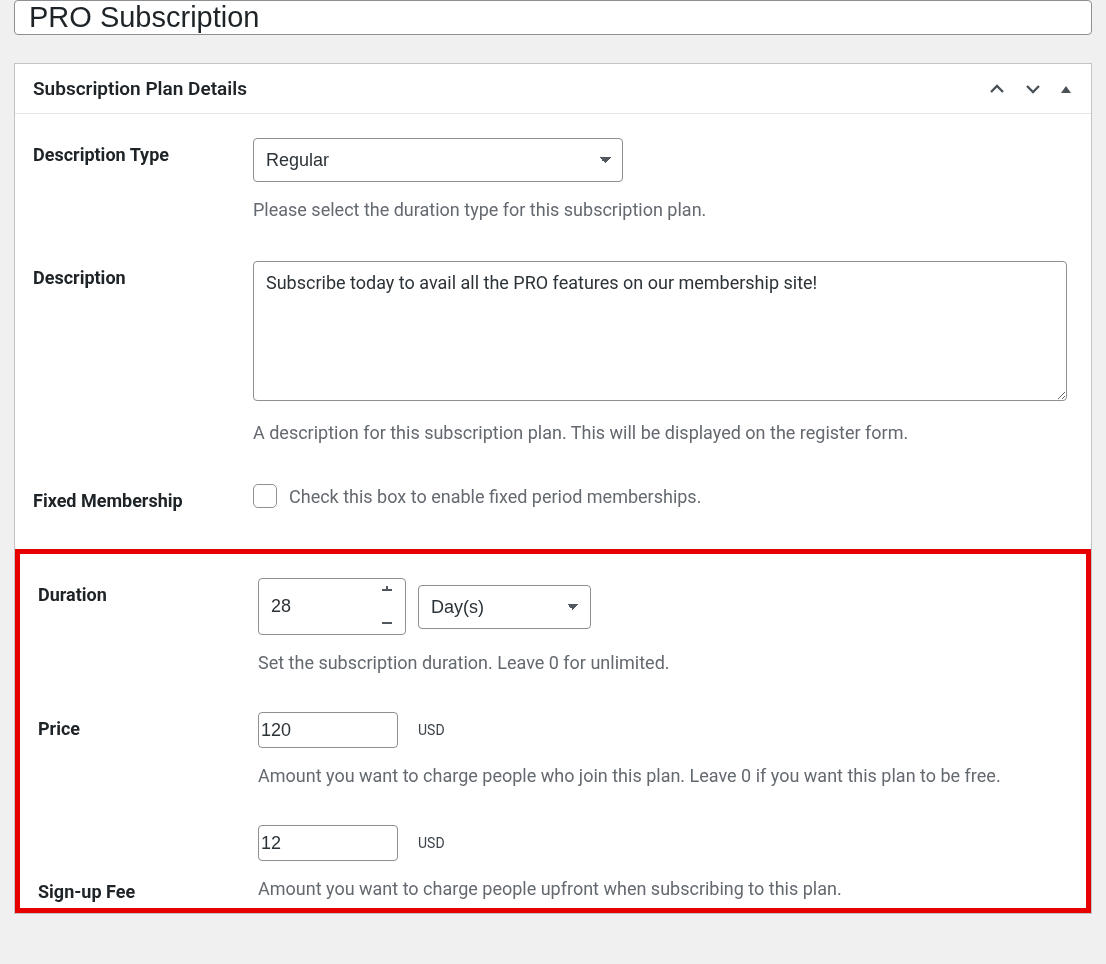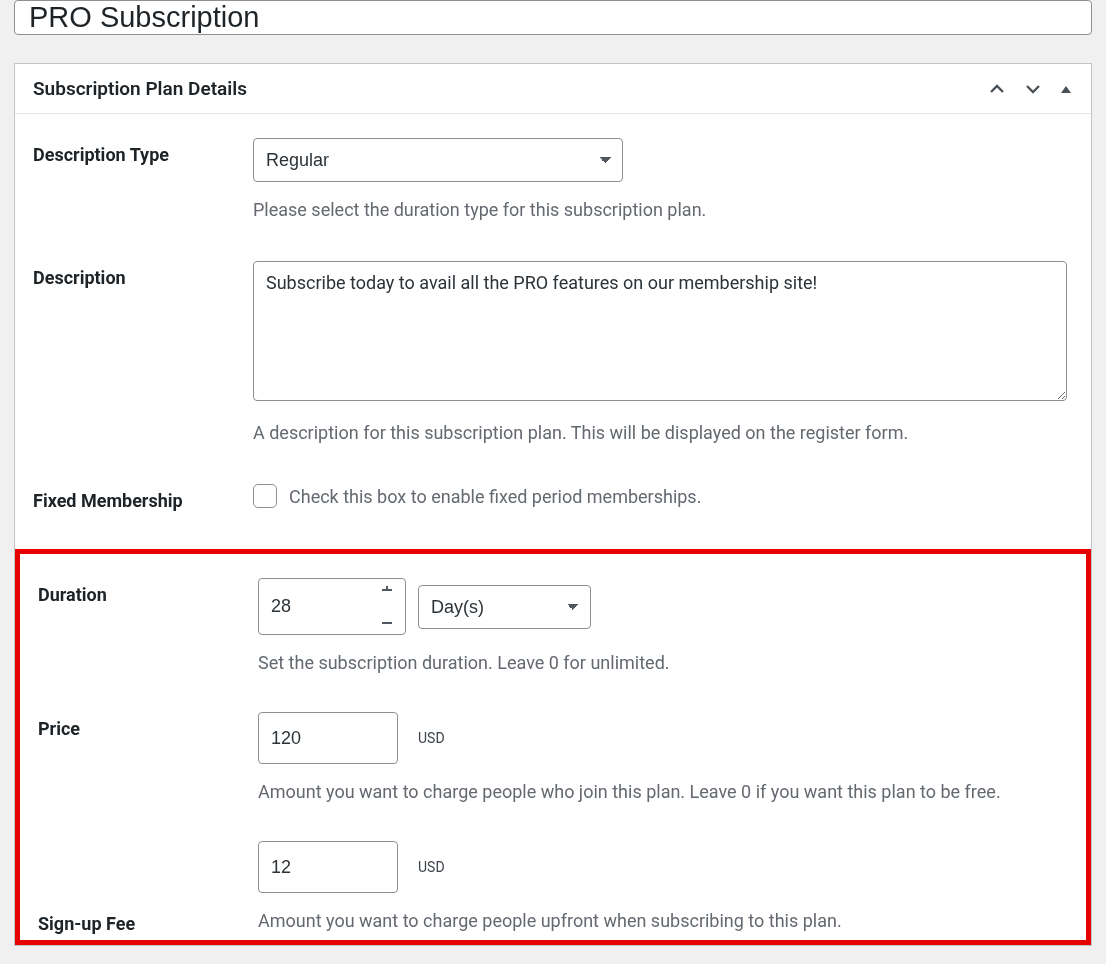--- a/index.html
+++ b/index.html
@@ -130,22 +130,22 @@
     background:
       linear-gradient(#50575e, #50575e) right 13px top 10px / 10px 2px no-repeat,
       linear-gradient(#50575e, #50575e) right 17px top 7px / 2px 5px no-repeat,
       linear-gradient(#50575e, #50575e) right 13px bottom 10px / 10px 2px no-repeat,
       #fff;
     -webkit-appearance: none;
     appearance: none;
   }
   input.form-text-num {
     width: 140px;
-    height: 52px;
-    padding: 4px 12px;
+    height: 36px;
+    padding: 4px 2px;
     font-size: 18px;
     border: 1px solid #8c8f94;
     border-radius: 4px;
     color: #2c3338;
     background: #fff;
   }
   .checkbox-line {
     display: flex;
     align-items: center;
     gap: 12px;

